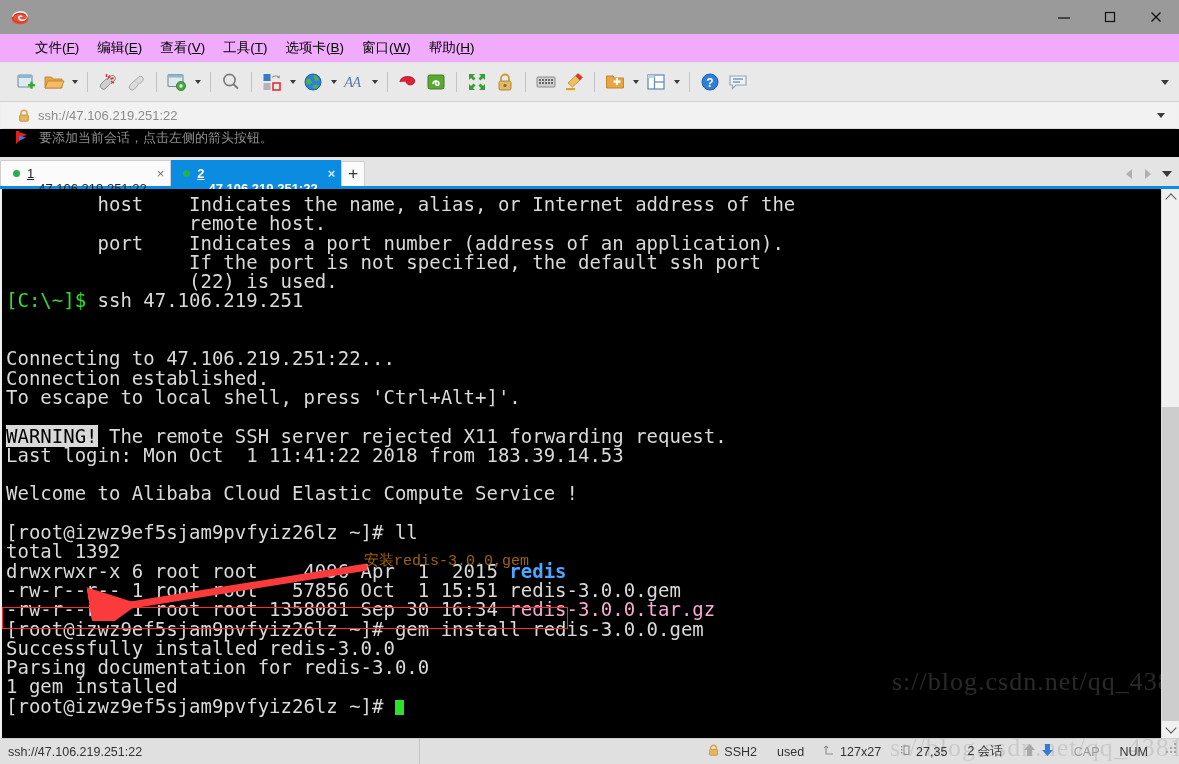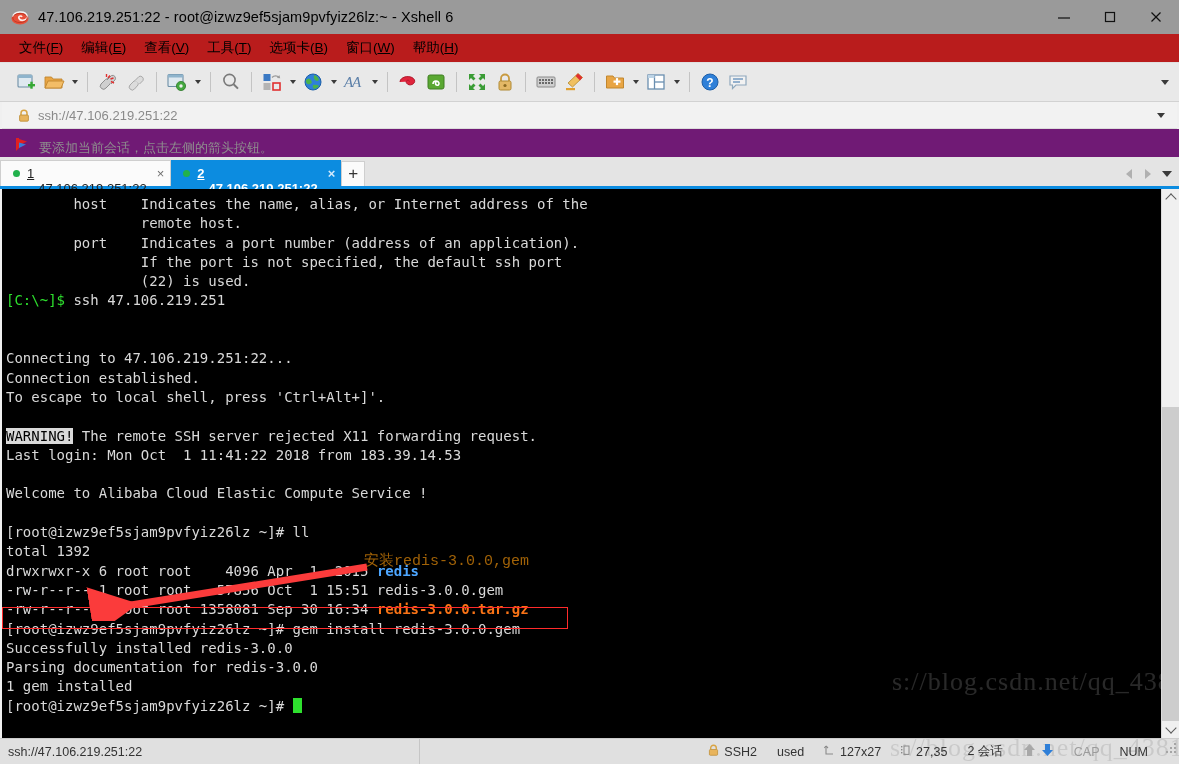--- a/index.html
+++ b/index.html
@@ -54,24 +54,24 @@
   }
   .win-btn {
     width: 46px; height: 34px;
     display: flex; align-items: center; justify-content: center;
     color: #000;
   }
 
   
   .menubar {
     height: 28px;
-    background: #b91c1c;
-    display: flex;
-    align-items: center;
-    padding-left: 10px;
+    background: #f0abfc;
+    display: flex;
+    align-items: center;
+    padding-left: 26px;
     flex: 0 0 auto;
     border-bottom: 1px solid #e0e0e0;
   }
   .menu-item {
     font-size: 13.5px;
     color: #000;
     padding: 3px 9px;
     white-space: nowrap;
   }
   .menu-item u { text-decoration: underline; }
@@ -145,23 +145,23 @@
   .addr-caret::after {
     content: "";
     border-left: 4px solid transparent;
     border-right: 4px solid transparent;
     border-top: 5px solid #3a3a3a;
   }
 
   
   .noticebar {
     height: 28px;
-    background: #701a75;
-    display: flex;
-    align-items: flex-end;
+    background: #000000;
+    display: flex;
+    align-items: flex-start;
     flex: 0 0 auto;
     padding-left: 14px;
   }
   .notice-text {
     font-size: 13px;
     color: #8e8e8e;
     margin-left: 8px;
   }
 
   
@@ -257,31 +257,31 @@
     background: #000;
     position: relative;
     overflow: hidden;
     border-left: 2px solid #f0f0f0;
   }
   .terminal {
     flex: 1 1 auto;
     background: #000;
     color: #d9d9d9;
     font-family: "DejaVu Sans Mono", "Liberation Mono", monospace;
-    font-size: 14px;
+    font-size: 19px;
     line-height: 19.3px;
     padding: 6px 0 0 4px;
     white-space: pre;
     position: relative;
     overflow: hidden;
   }
   .terminal .ln { display: block; height: 19.3px; }
   .c-green  { color: #2ee02e; }
   .c-blue   { color: #4da6ff; font-weight: bold; }
-  .c-red    { color: #f97316; font-weight: bold; }
+  .c-red    { color: #f9a8d4; font-weight: normal; }
   .c-white  { color: #d9d9d9; }
   .inv { background: #d9d9d9; color: #000; }
   .cursor {
     display: inline-block;
     width: 9px; height: 15px;
     background: #2ee02e;
     vertical-align: -2px;
   }
 
   
@@ -400,21 +400,20 @@
 <div id="app">
 
   <div class="titlebar">
     <div class="titlebar-icon">
       <svg width="20" height="20" viewBox="0 0 20 20">
         <ellipse cx="10" cy="11.5" rx="8.5" ry="6" fill="#e8503a"></ellipse>
         <path d="M3 10 C3 4, 16 3, 17 9 C17.6 13, 11 15, 9 11.5 C8 9.5, 11 8, 12 10" fill="none" stroke="#ffffff" stroke-width="1.6" opacity="0.9"></path>
         <ellipse cx="10" cy="11" rx="7.2" ry="4.6" fill="none" stroke="#c23a26" stroke-width="1"></ellipse>
       </svg>
     </div>
-    <div class="titlebar-text">47.106.219.251:22 - root@izwz9ef5sjam9pvfyiz26lz:~ - Xshell 6</div>
     <div class="win-controls">
       <div class="win-btn">
         <svg width="14" height="14">
             <line x1="1" y1="8" x2="13" y2="8" stroke="#111" stroke-width="1.2"></line>
           </svg>
       </div>
       <div class="win-btn">
         <svg width="14" height="14">
             <rect x="2.5" y="2.5" width="9" height="9" fill="none" stroke="#111" stroke-width="1.2"></rect>
           </svg>

